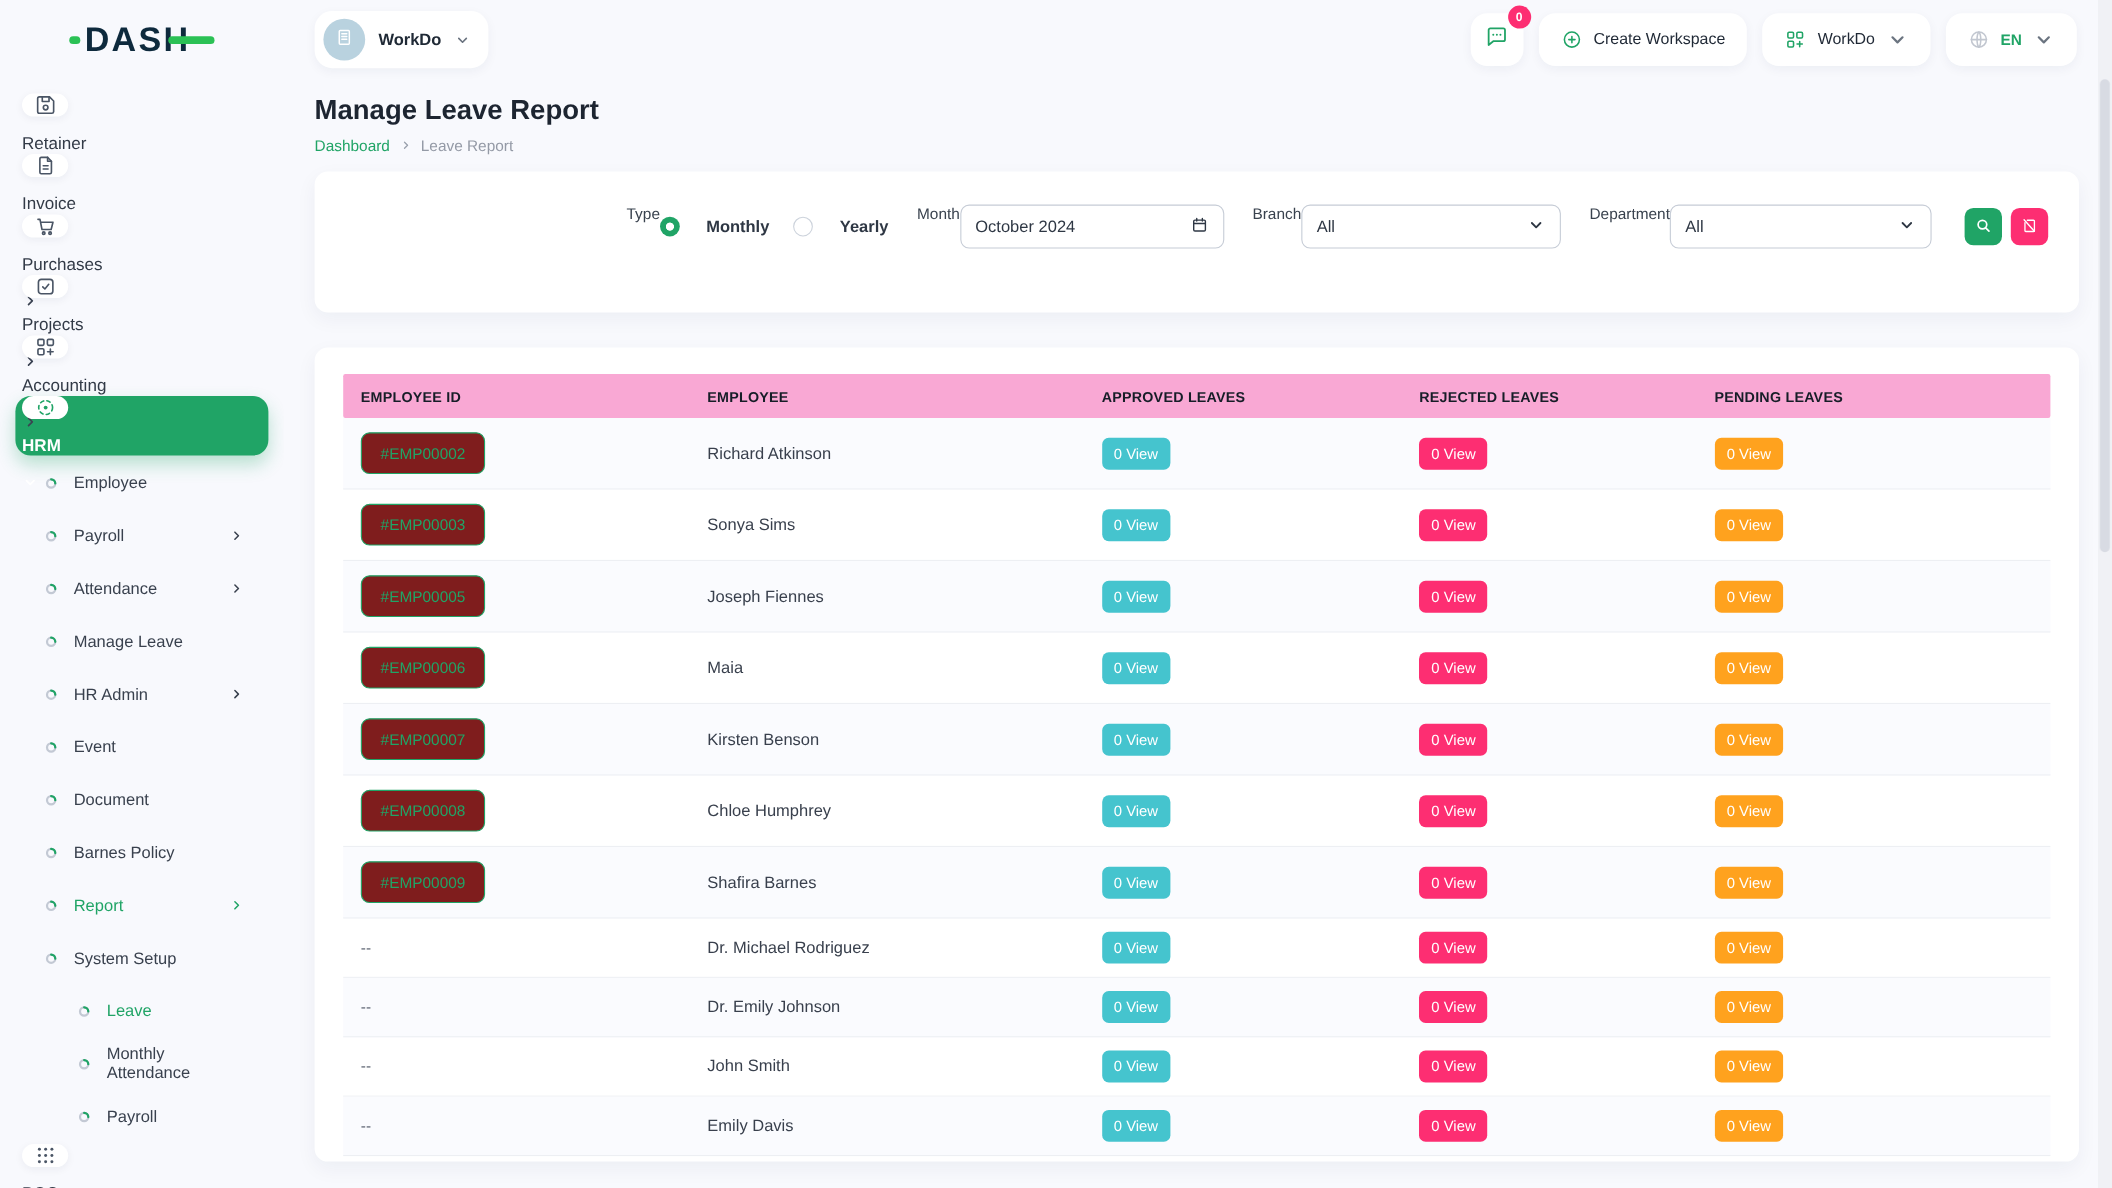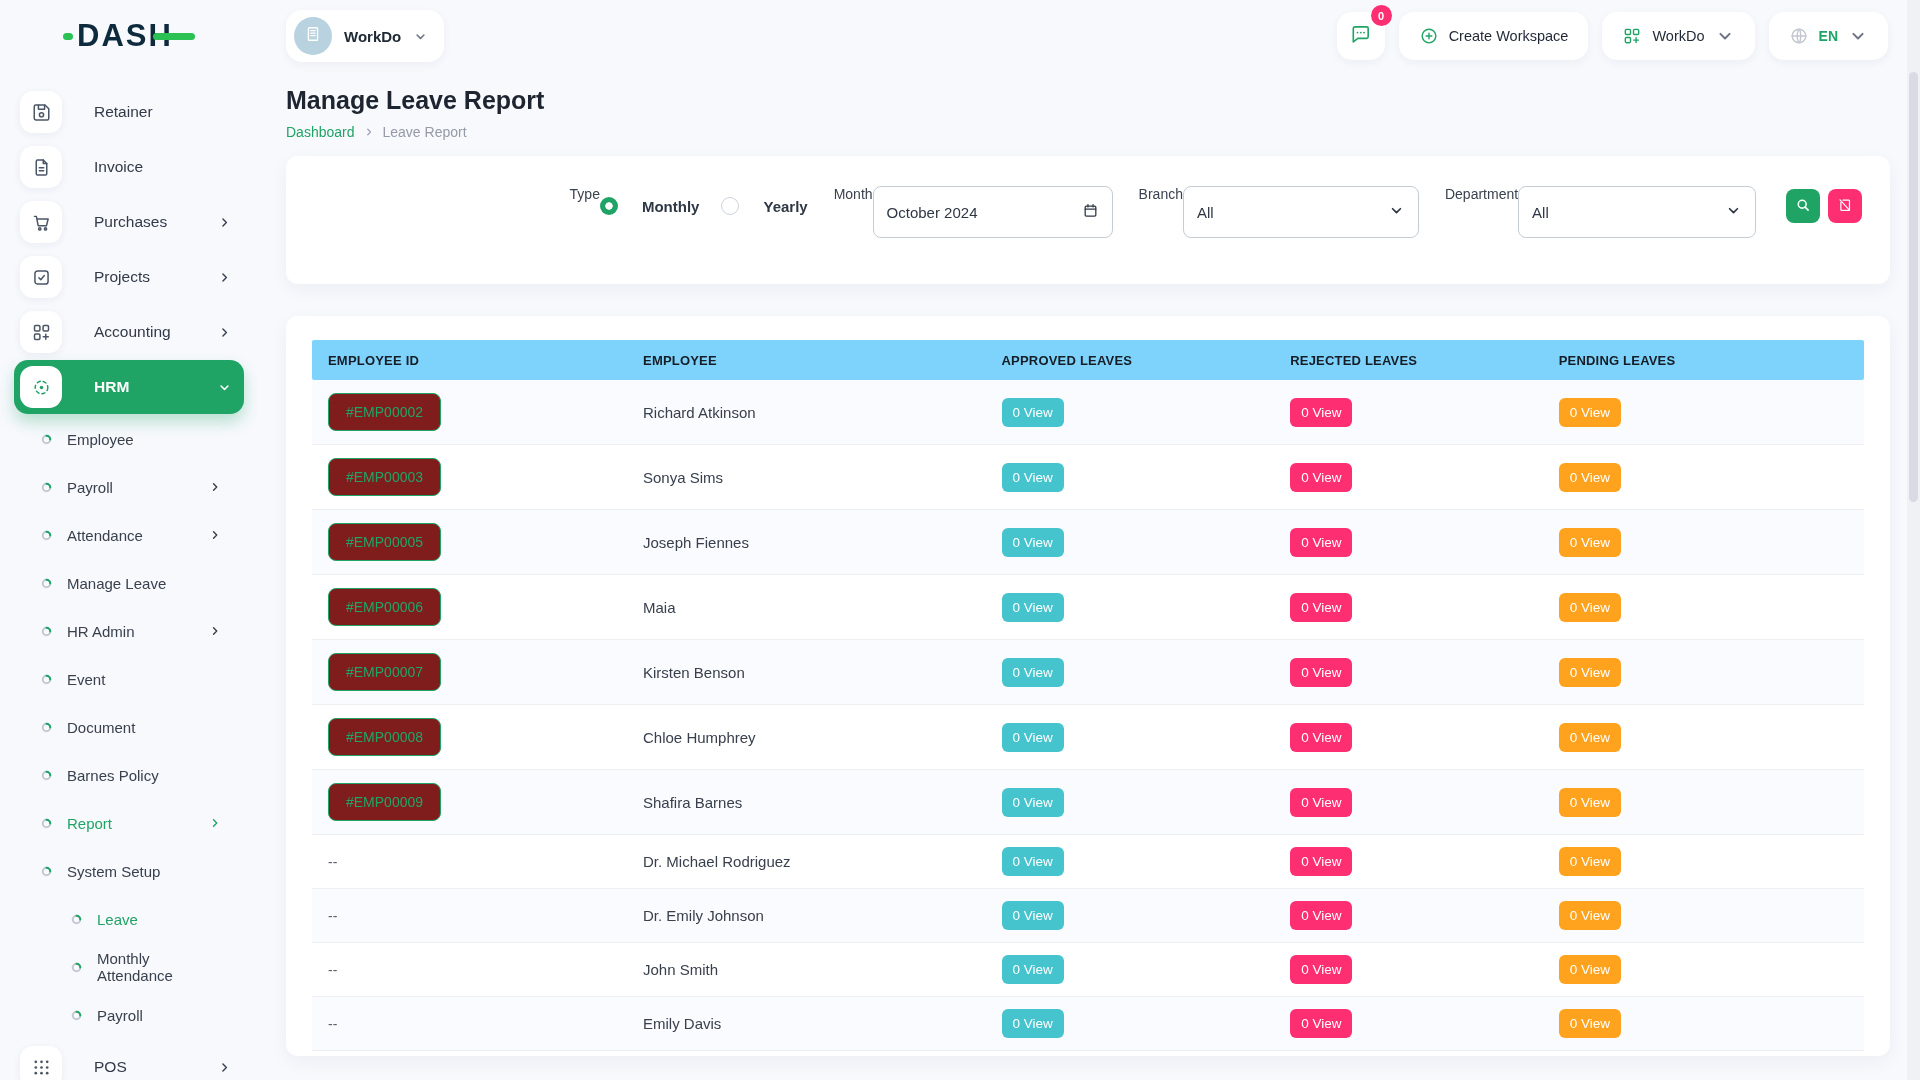--- a/index.html
+++ b/index.html
@@ -41,22 +41,22 @@
               font-size:14.5px; font-weight:500; color:#1f2835; }
   .pill-btn svg { width:20px; height:20px; }
   .green-ic { color:var(--c-primary,#20A466); display:flex; }
   .gray-ic { color:#c2c7d0; display:flex; }
   .lang-label { color:var(--c-primary,#20A466); font-weight:700; font-size:14px; }
 
   
   .content-row { display:flex; flex:1; min-height:0; }
   .sidebar { width:258px; flex:0 0 258px; overflow:hidden; padding-top:12px; }
 
-  .nav-item { display:flex; align-items:center; gap:32px; height:54px; margin:1px 14px; padding:0 12px 0 6px;
-              border-radius:14px; cursor:pointer; color:#323a47; }
+  .nav-item { display:flex; gap:16px; height:54px; margin:1px 14px; padding:0 12px 0 6px;
+              border-radius:14px; cursor:pointer; color:#323a47;flex-direction:column; }
   .nav-icon-box { width:42px; height:42px; border-radius:13px; background:#fff; display:flex; align-items:center;
                   justify-content:center; box-shadow:0 2px 8px rgba(20,30,60,.06); color:#4a5565; }
   .nav-icon { display:flex; } .nav-icon svg { width:21px; height:21px; }
   .nav-label { flex:1; font-size:15.5px; font-weight:500; }
   .nav-chev { display:flex; color:#3b4352; } .nav-chev svg { width:15px; height:15px; }
   .nav-item.active { background:var(--c-primary,#20A466); box-shadow:0 8px 16px rgba(32,164,102,.3); color:#fff; }
   .nav-item.active .nav-icon-box { color:var(--c-primary,#20A466); box-shadow:none; }
   .nav-item.active .nav-label { font-weight:700; }
   .nav-item.active .nav-chev { color:#fff; }
 
@@ -80,34 +80,34 @@
   
   .card { background:#fff; border-radius:12px; box-shadow:0 6px 18px rgba(25,40,80,.05); }
   .filter-card { margin-top:16px; padding:30px 28px; display:flex; justify-content:flex-end; gap:26px; height:128px; }
   .f-group { display:flex; flex-direction:row; }
   .f-label { font-size:14px; color:#39424e; margin-bottom:10px; }
   .radio-row { height:40px; display:flex; align-items:center; gap:22px; }
   .radio-opt { display:flex; align-items:center; gap:24px; cursor:pointer; }
   .radio-circle { width:18px; height:18px; border-radius:50%; border:1.5px solid #cdd3dc; background:#fff; }
   .radio-circle.checked { border:none; background:radial-gradient(circle,#fff 0 3.4px,var(--c-primary,#20A466) 4px); }
   .radio-text { font-size:15px; font-weight:600; color:#2e3744; }
-  .field { height:52px; border:1px solid #c6ccd6; border-radius:8px; background:#fff; display:flex; align-items:center;
+  .field { height:40px; border:1px solid #c6ccd6; border-radius:8px; background:#fff; display:flex; align-items:center;
            justify-content:space-between; padding:0 13px; font-size:15px; color:#2e3744; cursor:pointer; }
   .field svg { width:17px; height:17px; color:#2e3744; }
   .w-month { width:240px; } .w-branch { width:236px; } .w-dept { width:238px; }
   .btn-row { display:flex; gap:8px; height:40px; align-items:center; }
   .sq-btn { width:34px; height:34px; border-radius:8px; border:none; display:flex; align-items:center; justify-content:center;
             color:#fff; cursor:pointer; }
   .sq-btn svg { width:16px; height:16px; }
   .btn-search { background:var(--c-primary,#20A466); }
   .btn-reset { background:var(--c-pink,#FD2E72); }
 
   
   .table-card { margin-top:32px; padding:24px 26px 0; height:740px; overflow:hidden; }
-  .thead { display:flex; background:#7dd3fc; height:40px; align-items:center; border-radius:2px; }
+  .thead { display:flex; background:#f9a8d4; height:40px; align-items:center; border-radius:2px; }
   .th { font-size:13px; font-weight:700; color:#161d27; letter-spacing:.2px; padding:0 2px; }
   .c1 { width:21.2%; } .c2 { width:23.1%; } .c3 { width:18.6%; } .c4 { width:17.3%; } .c5 { width:19.8%; }
   .thead .th:first-child { padding-left:16px; }
   .trow { display:flex; align-items:center; border-bottom:1px solid #edeff3; }
   .trow.tall { height:65px; } .trow.short { height:54px; }
   .trow:nth-child(odd) { background:#fafbfe; }
   .td { padding:0 2px; }
   .trow .td:first-child { padding-left:16px; }
   .emp-id { display:inline-block; padding:10px 17px; border:1px solid var(--c-primary,#20A466); color:var(--c-primary,#20A466);
             border-radius:8px; font-size:14px; font-weight:500; cursor:pointer; background:#7f1d1d; }

